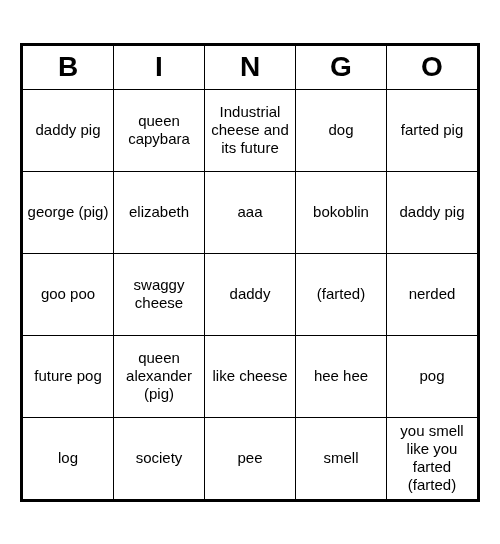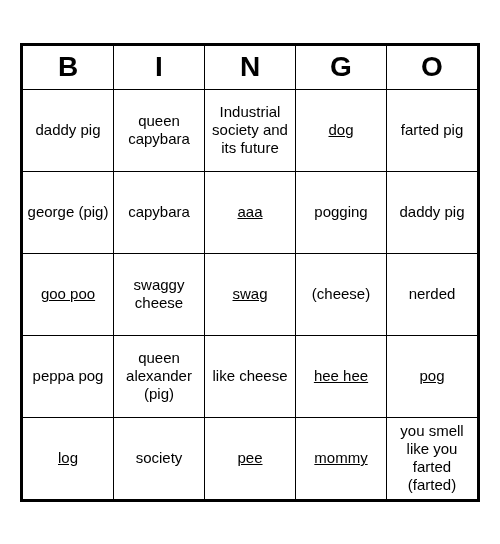--- a/index.html
+++ b/index.html
@@ -46,21 +46,20 @@
     .bingo-card td {
       width: 20%;
       height: 82px;
       font-size: 15px;
       line-height: 1.2;
     }
 
     .cell-large {
       font-size: 26px;
       font-weight: normal;
-      text-decoration: underline;
     }
 
     .cell-medium {
       font-size: 20px;
     }
 
     .cell-small {
       font-size: 12px;
     }
   </style>
@@ -75,47 +74,47 @@
           <th>I</th>
           <th>N</th>
           <th>G</th>
           <th>O</th>
         </tr>
     </thead>
     <tbody id="grid-body">
     <tr>
           <td class="cell-medium">daddy pig</td>
           <td class="cell-small">queen capybara</td>
-          <td class="cell-small">Industrial society and its future</td>
+          <td class="cell-small">Industrial cheese and its future</td>
           <td class="cell-large">dog</td>
           <td class="cell-medium">farted pig</td>
         </tr>
         <tr>
           <td class="cell-medium">george (pig)</td>
-          <td class="cell-medium">capybara</td>
+          <td class="cell-medium">elizabeth</td>
           <td class="cell-large">aaa</td>
-          <td class="cell-medium">pogging</td>
+          <td class="cell-medium">bokoblin</td>
           <td class="cell-medium">daddy pig</td>
         </tr>
         <tr>
           <td class="cell-large">goo poo</td>
           <td class="cell-small">swaggy cheese</td>
-          <td class="cell-large">swag</td>
-          <td class="cell-medium">(cheese)</td>
+          <td class="cell-large">daddy</td>
+          <td class="cell-medium">(farted)</td>
           <td class="cell-medium">nerded</td>
         </tr>
         <tr>
-          <td class="cell-medium">peppa pog</td>
+          <td class="cell-medium">future pog</td>
           <td class="cell-small">queen alexander (pig)</td>
           <td class="cell-medium">like cheese</td>
           <td class="cell-large">hee hee</td>
           <td class="cell-large">pog</td>
         </tr>
         <tr>
           <td class="cell-large">log</td>
           <td class="cell-medium">society</td>
           <td class="cell-large">pee</td>
-          <td class="cell-large">mommy</td>
+          <td class="cell-large">smell</td>
           <td class="cell-small">you smell like you farted (farted)</td>
         </tr>
       </tbody>
   </table>
 </div>
 
 </body></html>

